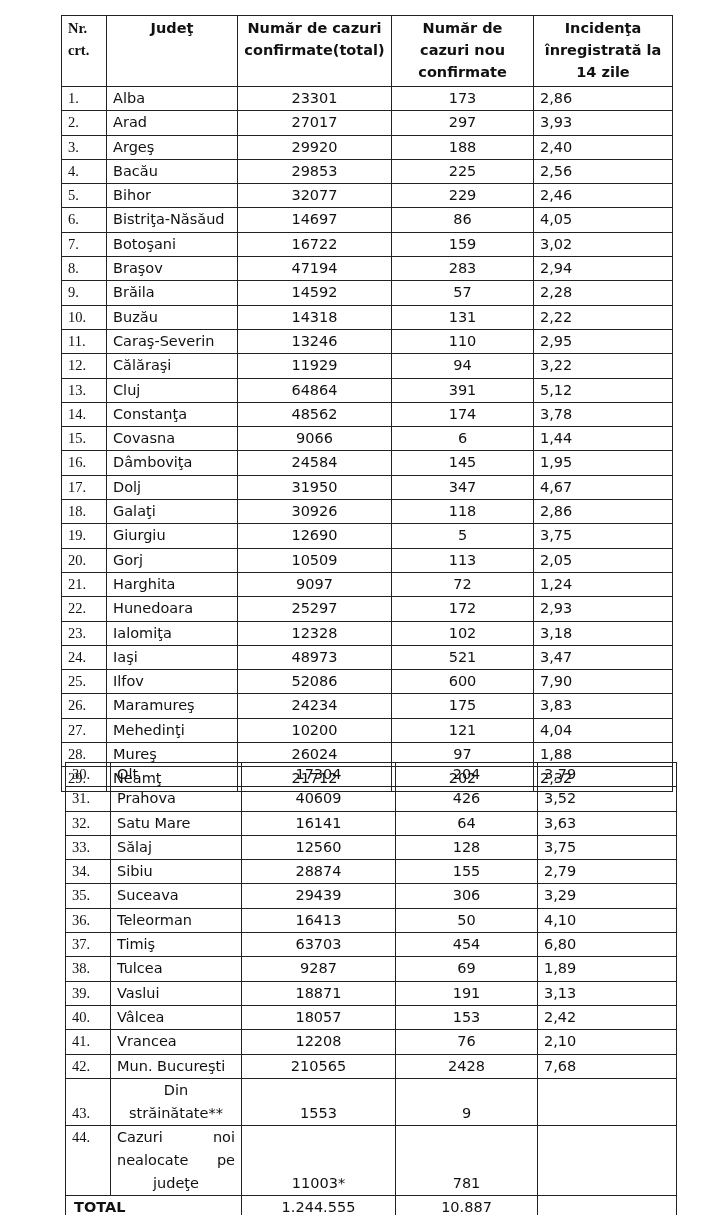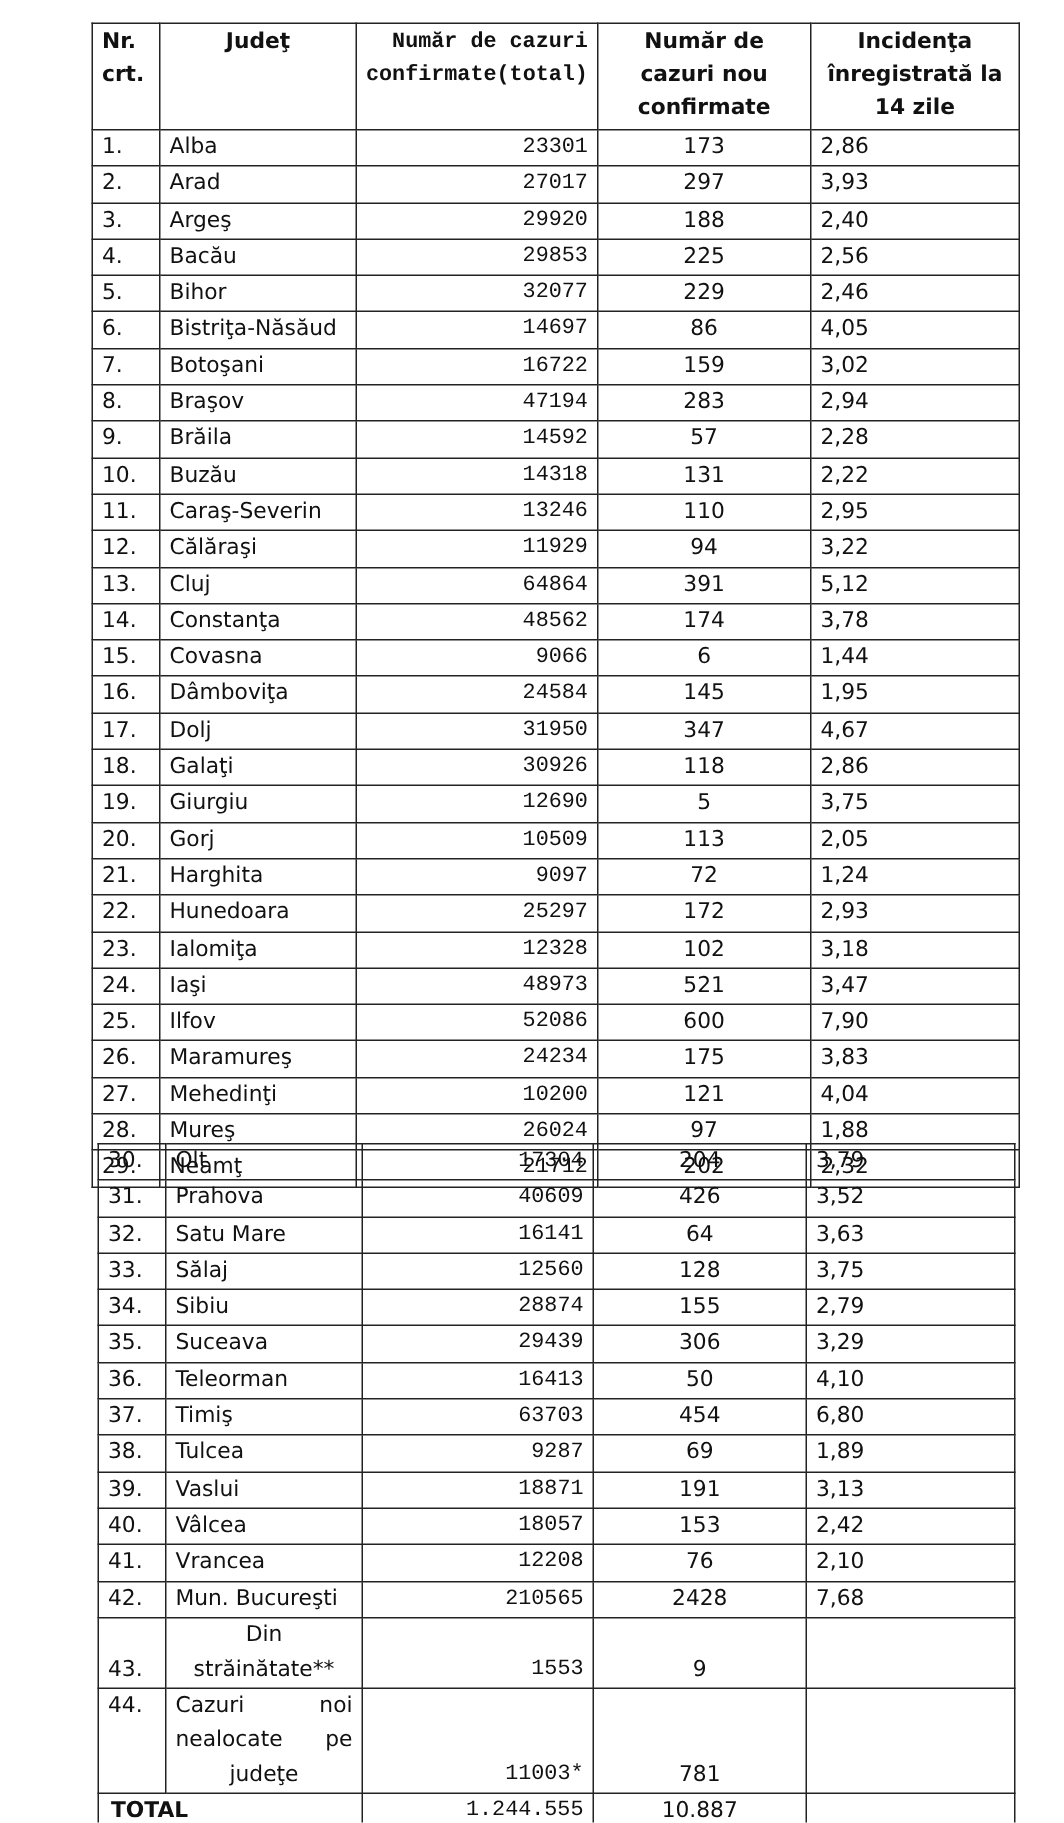--- a/index.html
+++ b/index.html
@@ -1,23 +1,23 @@
 <!DOCTYPE html>
 <html><head>
 <meta charset="utf-8">
 <style>
   html, body { margin: 0; padding: 0; background: #ffffff; }
   body { width: 709px; height: 1215px; position: relative; overflow: hidden;
          font-family: "DejaVu Sans", sans-serif; color: #111; }
   table { border-collapse: collapse; position: absolute; table-layout: fixed; }
   td, th { border: 1.3px solid #222; padding: 0 6px; font-size: 14.5px; line-height: 23.3px;
            vertical-align: bottom; white-space: nowrap; font-weight: normal; }
-  .c1 { width: 32px; text-align: left; }
+  .c1 { width: 32px; text-align: left; font-family: Liberation Serif, serif; }
   .c2 { width: 118px; text-align: left; }
-  .c3 { width: 141px; text-align: right; font-family: Liberation Mono, monospace; }
+  .c3 { width: 141px; text-align: center; }
   .c4 { width: 129px; text-align: center; }
   .c5 { width: 126px; }
   #top-table { left: 61px; top: 15px; }
   #bottom-table { left: 65px; top: 762px; }
   thead th { font-weight: bold; vertical-align: top; line-height: 22px; padding-top: 1px; padding-bottom: 3px;
              white-space: normal; }
   thead th.c1, thead th.c2 { text-align: left; }
   thead th.c2 { text-align: center; margin-top: 44px; }
   .wrap { white-space: normal; line-height: 23px; text-align: center; }
   .justify { display: flex; justify-content: space-between; }

